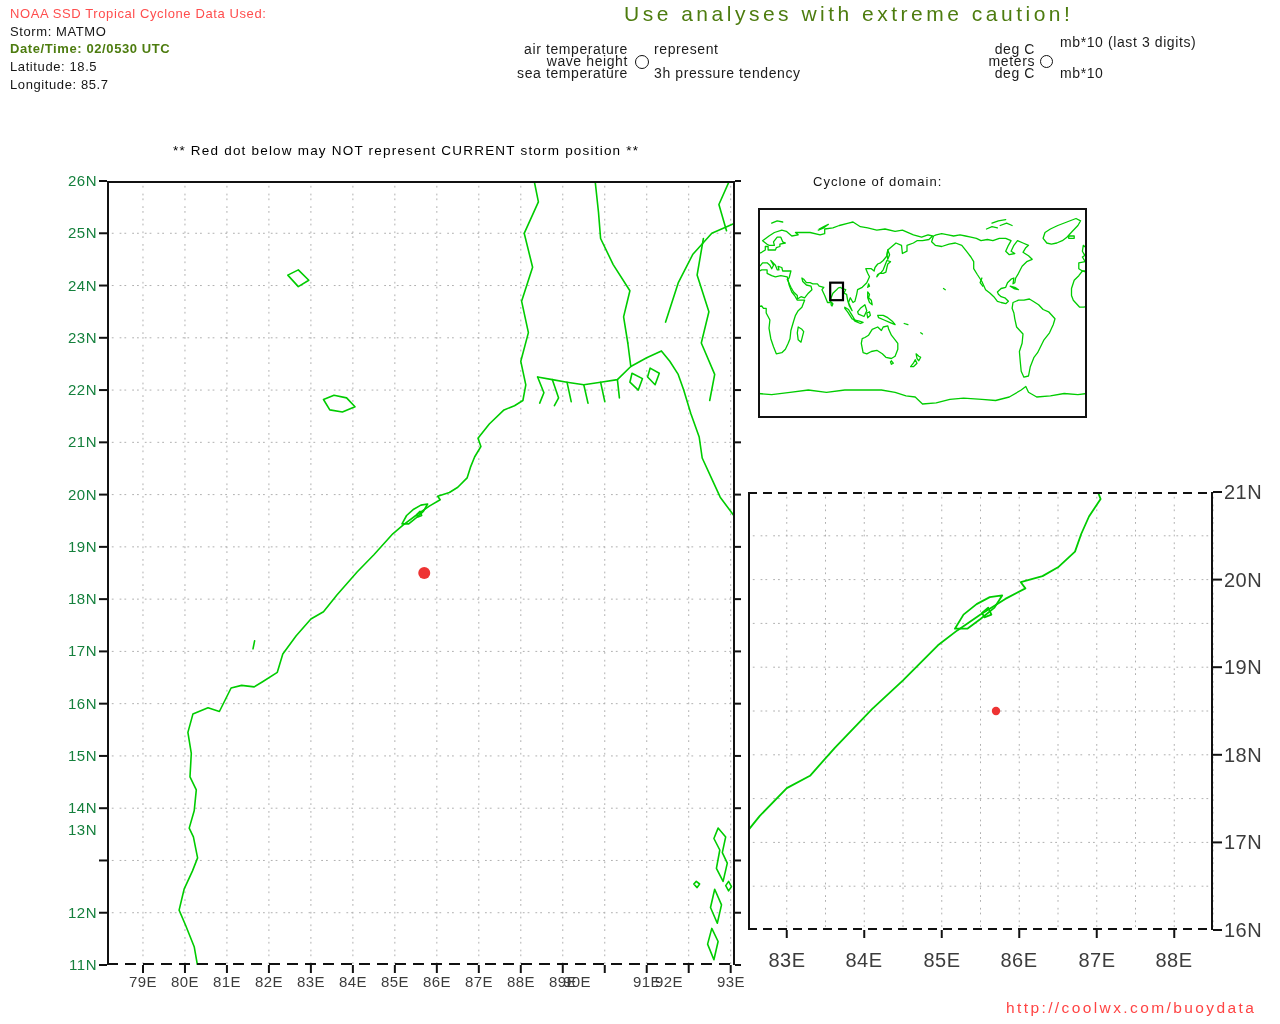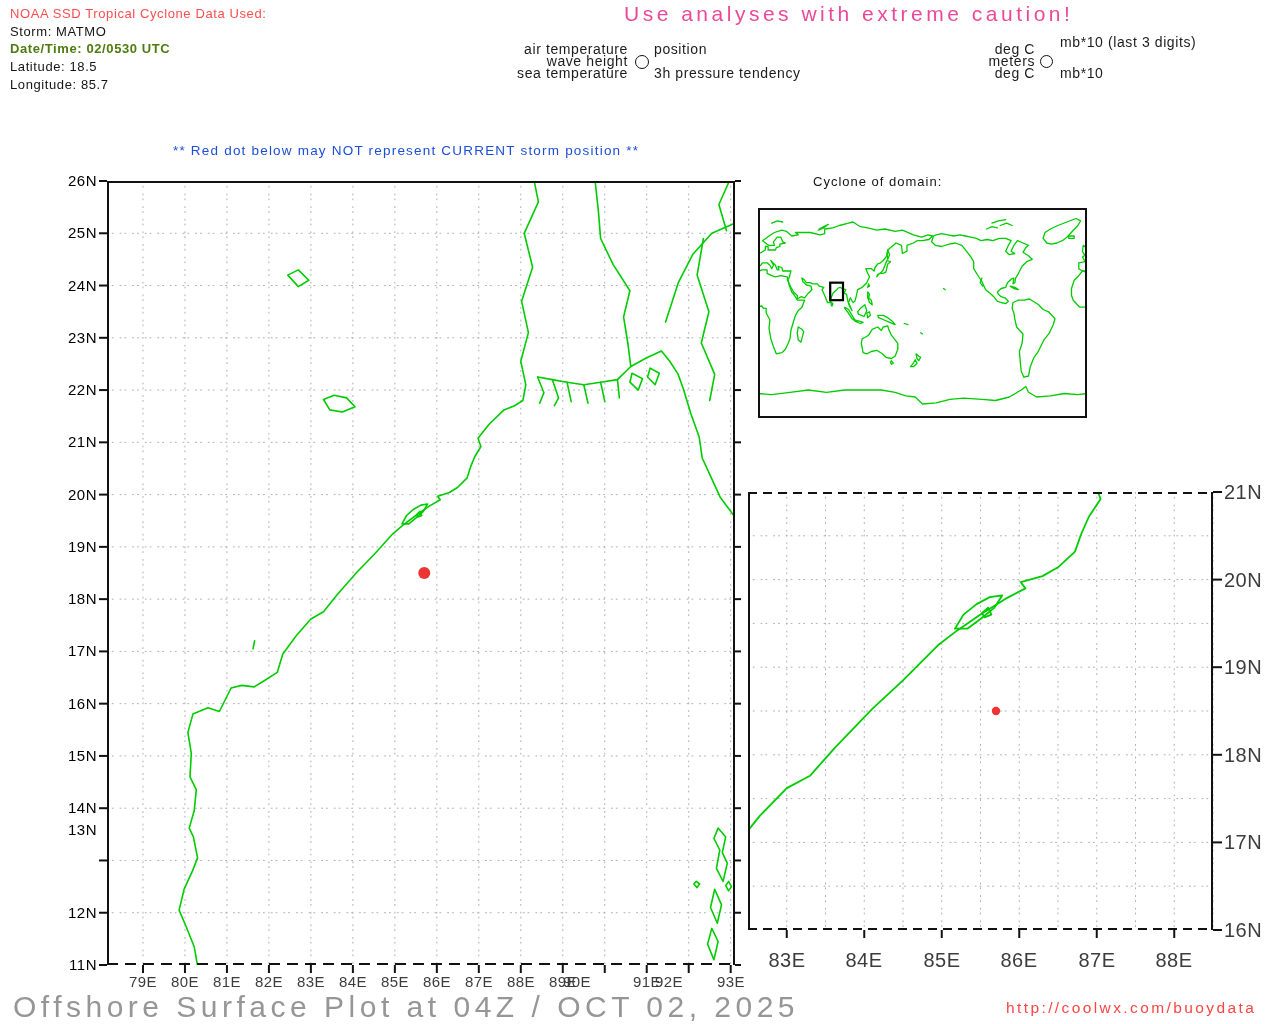--- a/index.html
+++ b/index.html
@@ -6,61 +6,61 @@
   #root{position:relative;width:1280px;height:1024px;background:#ffffff;overflow:hidden;
         font-family:"Liberation Sans",sans-serif;}
   .abs{position:absolute;}
   .info{position:absolute;left:10px;font-size:13px;line-height:16px;letter-spacing:0.6px;color:#161616;white-space:nowrap;}
   .caution{position:absolute;left:624px;top:2px;font-size:21px;letter-spacing:3.5px;white-space:nowrap;}
   .leg{position:absolute;font-size:14px;line-height:12px;letter-spacing:0.6px;color:#1c1c1c;white-space:nowrap;}
   .legr{text-align:right;}
   .circ{position:absolute;border:1.6px solid #111;border-radius:50%;background:#fff;}
   .warn{position:absolute;left:173px;top:143px;font-size:13.5px;letter-spacing:1.2px;white-space:nowrap;}
   .insettitle{position:absolute;left:813px;top:174px;font-size:13px;letter-spacing:1px;color:#141414;white-space:nowrap;}
-  .mlat{position:absolute;left:47px;width:50px;text-align:right;font-size:15px;line-height:18px;color:#000000;letter-spacing:0.5px;}
+  .mlat{position:absolute;left:47px;width:50px;text-align:right;font-size:15px;line-height:18px;color:#15803d;letter-spacing:0.5px;}
   .mlon{position:absolute;top:973px;width:44px;text-align:center;font-size:15px;line-height:18px;color:#3c3c3c;letter-spacing:0.5px;}
   .zlat{position:absolute;left:1224px;width:64px;font-size:20px;line-height:24px;color:#3c3c3c;letter-spacing:0.5px;}
   .zlon{position:absolute;top:948px;width:64px;text-align:center;font-size:20px;line-height:24px;color:#3c3c3c;letter-spacing:0.5px;}
   .ftitle{position:absolute;left:13px;top:990px;font-size:30px;letter-spacing:4.5px;white-space:nowrap;}
   .furl{position:absolute;left:1006px;top:999px;font-size:15.5px;letter-spacing:2.4px;white-space:nowrap;text-decoration:none;}
 </style>
 </head>
 <body>
 
 <div id="root">
 
   <div>
     <span class="info" style="top:6px;color:#ff4d4d">NOAA SSD Tropical Cyclone Data Used:</span>
     <span class="info" style="top:24px">Storm: MATMO</span>
     <span class="info" style="top:41px;color:#4d7c0f;font-weight:bold">Date/Time: 02/0530 UTC</span>
     <span class="info" style="top:59px">Latitude: 18.5</span>
     <span class="info" style="top:77px">Longitude: 85.7</span>
   </div>
 
-  <span class="caution" style="color:#ec4899">Use analyses with extreme caution!</span>
+  <span class="caution" style="color:#4d7c0f">Use analyses with extreme caution!</span>
 
   <div>
     <span class="leg legr" style="left:498px;top:43px;width:130px">air temperature</span>
     <span class="leg legr" style="left:498px;top:55px;width:130px">wave height</span>
     <span class="leg legr" style="left:498px;top:67px;width:130px">sea temperature</span>
     <span class="circ" style="left:635px;top:55px;width:12px;height:12px"></span>
-    <span class="leg" style="left:654px;top:43px">position</span>
+    <span class="leg" style="left:654px;top:43px">represent</span>
     <span class="leg" style="left:654px;top:67px">3h pressure tendency</span>
   </div>
 
   <div>
     <span class="leg legr" style="left:955px;top:43px;width:80px">deg C</span>
     <span class="leg legr" style="left:955px;top:55px;width:80px">meters</span>
     <span class="leg legr" style="left:955px;top:67px;width:80px">deg C</span>
     <span class="circ" style="left:1040px;top:55px;width:11px;height:11px"></span>
     <span class="leg" style="left:1060px;top:36px">mb*10 (last 3 digits)</span>
     <span class="leg" style="left:1060px;top:67px">mb*10</span>
   </div>
 
-  <span class="warn" style="color:#1d4ed8">** Red dot below may NOT represent CURRENT storm position **</span>
+  <span class="warn" style="color:#000000">** Red dot below may NOT represent CURRENT storm position **</span>
 
   <span class="insettitle">Cyclone of domain:</span>
   <div id="world-map-holder" class="abs" style="left:758px;top:208px;width:329px;height:210px"><svg viewBox="0 0 329 210" width="329" height="210" style="overflow: visible;">
         <defs>
           <clipPath id="cpW">
             <rect x="0" y="0" width="329" height="210"></rect>
           </clipPath>
         </defs>
         <g clip-path="url(#cpW)" stroke="#00cc00" stroke-width="1.3" stroke-linejoin="round" stroke-linecap="round" fill="none">
           <path d="M-329.0 185.5L-315.3 186.7L-297.0 184.3L-278.7 182.0L-260.5 184.3L-242.2 182.0L-223.9 182.0L-205.6 182.0L-191.9 184.3L-180.9 187.8L-171.8 189.0L-164.5 196.0L-150.8 194.8L-137.1 191.3L-123.4 190.2L-105.1 191.3L-91.4 192.5L-77.7 189.0L-65.8 182.0L-61.2 178.5L-58.5 184.3L-50.3 189.0L-36.6 187.8L-22.8 185.5L-9.1 186.7L0.0 185.5"></path>
@@ -349,15 +349,14 @@
   <span class="zlat" style="top:830px">17N</span>
   <span class="zlat" style="top:918px">16N</span>
 
   <span class="zlon" style="left:755px">83E</span>
   <span class="zlon" style="left:832px">84E</span>
   <span class="zlon" style="left:910px">85E</span>
   <span class="zlon" style="left:987px">86E</span>
   <span class="zlon" style="left:1065px">87E</span>
   <span class="zlon" style="left:1142px">88E</span>
 
-  <span class="ftitle" style="color:#969696">Offshore Surface Plot at 04Z / OCT 02, 2025</span>
   <a class="furl" style="color:#ff4444" href="#">http://coolwx.com/buoydata</a>
 </div>
 
 </body></html>

